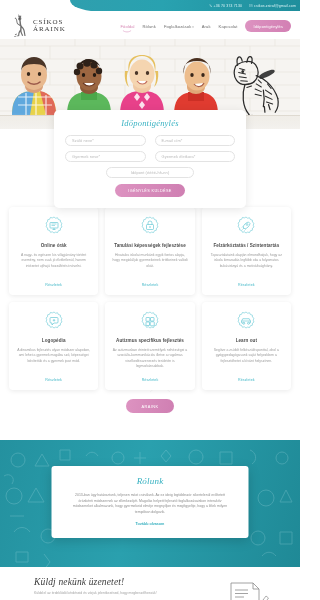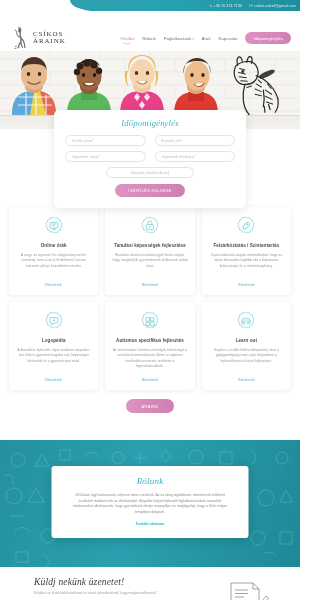--- a/index.html
+++ b/index.html
@@ -26,21 +26,21 @@
   .topbar-inner {
     position: absolute; top: 0; right: 4px; height: 11px;
     display: flex; align-items: center; gap: 7px;
     font-size: 3.6px; color: #d8f2f5; letter-spacing: .1px;
   }
   .tb-item { display: flex; align-items: center; gap: 1.5px; white-space: nowrap; }
   .tb-ico { width: 3.5px; height: 3.5px; display: block; fill: #d8f2f5; }
 
   
   .header {
-    position: absolute; top: 25px; left: 0; width: 300px; height: 26px;
+    position: absolute; top: 13px; left: 0; width: 300px; height: 26px;
     background: #ffffff; z-index: 28;
     display: flex; align-items: center;
   }
   .logo { display: flex; align-items: center; gap: 3px; margin-left: 12px; }
   .logo-mark { width: 18px; height: 24px; display: block; }
   .logo-text { line-height: 1.05; }
   .logo-l1, .logo-l2 {
     font-family: "Liberation Serif", serif;
     font-size: 7px; letter-spacing: .9px; color: #3b3b3b; font-weight: 400;
     display: block;

